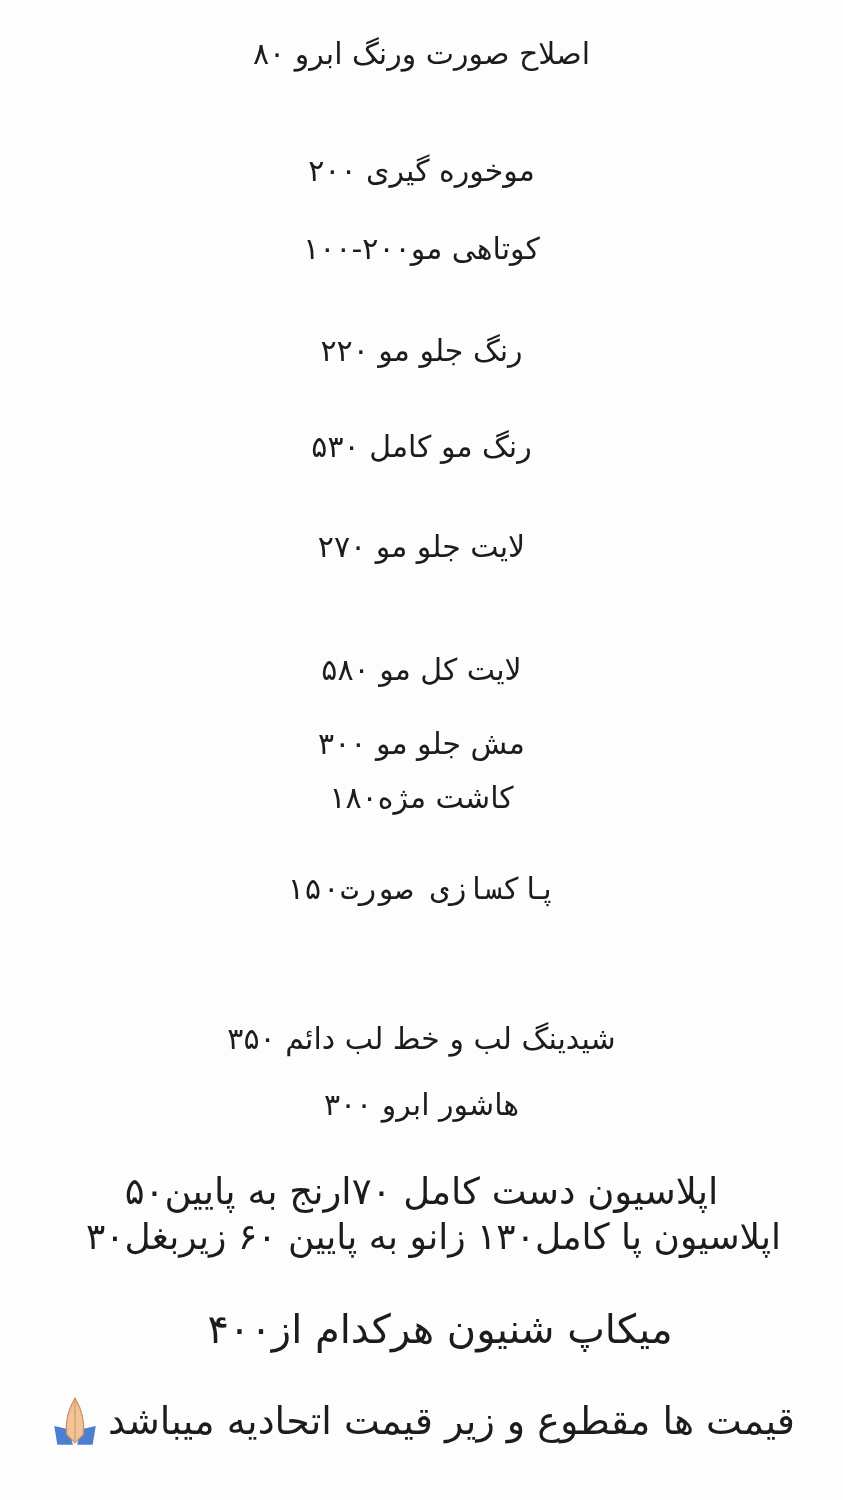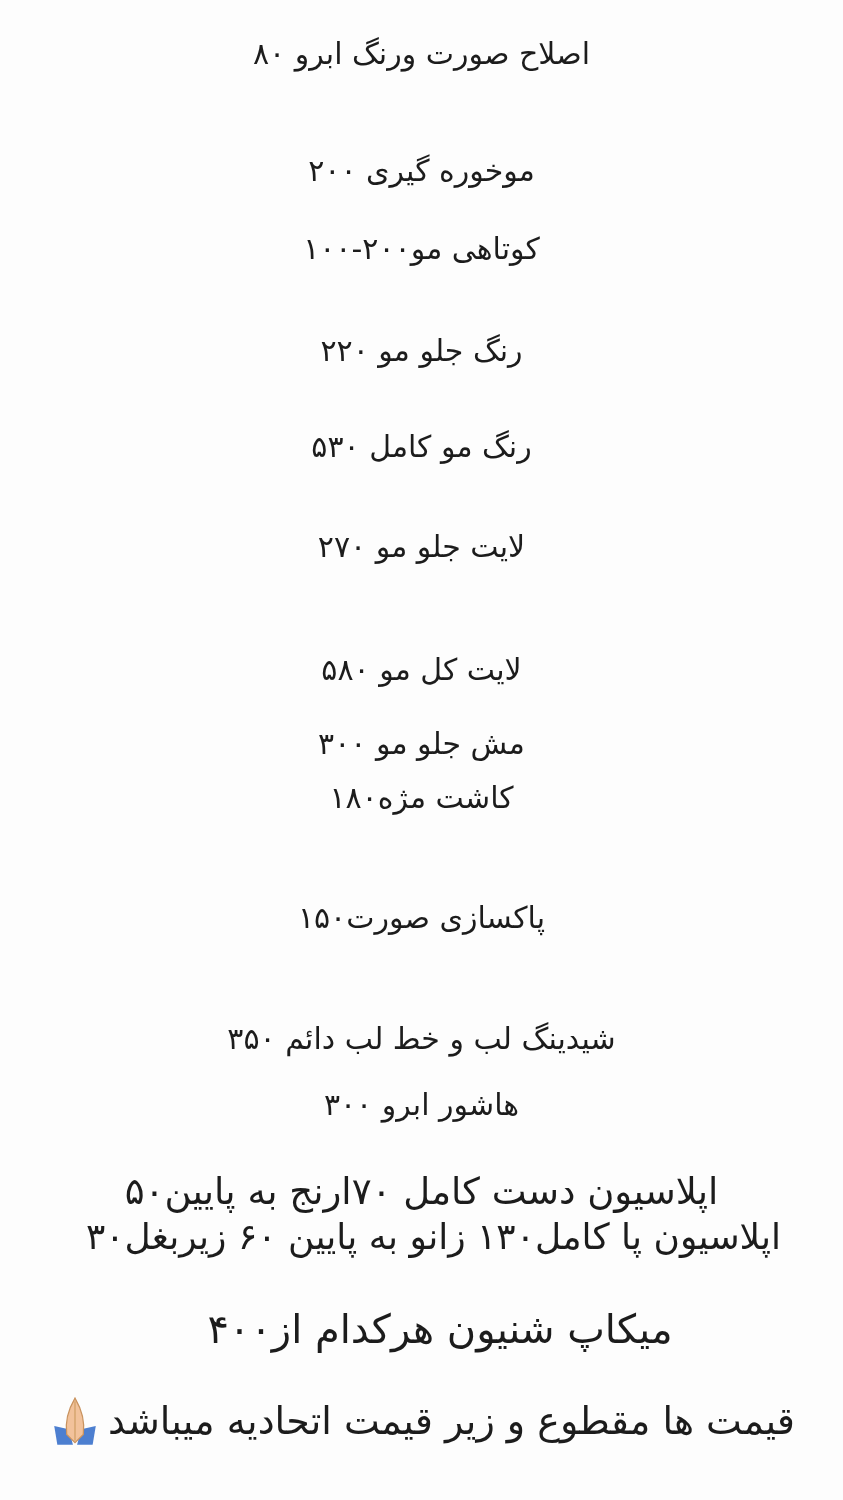--- a/index.html
+++ b/index.html
@@ -20,21 +20,21 @@
   }
   .l0 {top:36px;}
   .l1 {top:153px;}
   .l2 {top:231px;}
   .l3 {top:333px;}
   .l4 {top:429px;}
   .l5 {top:529px;}
   .l6 {top:626px;margin-top:26px;}
   .l7 {top:726px;}
   .l8 {top:780px;}
-  .l9 {top:900px;}
+  .l9 {top:871px;font-family:Liberation Mono, monospace;}
   .l10{top:1021px;}
   .l11{top:1087px;}
   .l12{top:1170px;font-size:37px;}
   .l13{top:1216px;font-size:36px;margin-left:24px;}
   .l14{top:1306px;font-size:40px;margin-left:37px;}
   .footer{top:1396px;font-size:38px;}
   .footer .emoji{
     display:inline-block;vertical-align:middle;
     margin-inline-start:6px;
     width:54px;height:54px;line-height:0;

